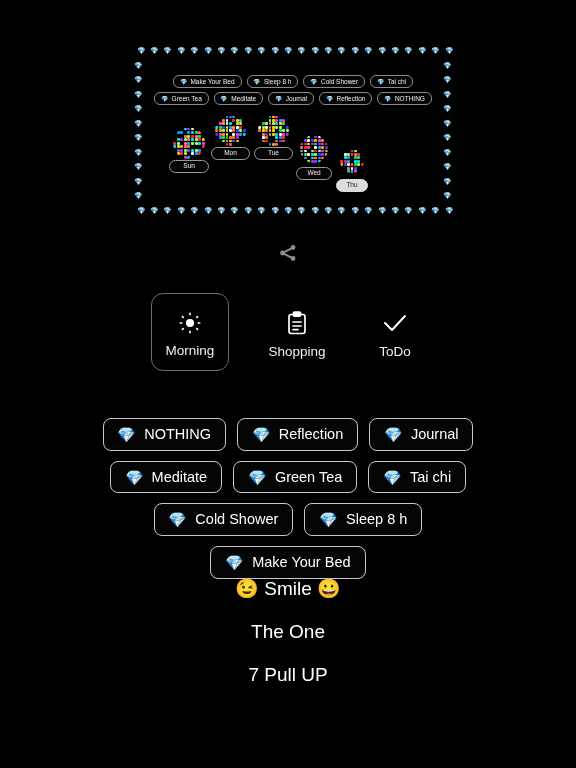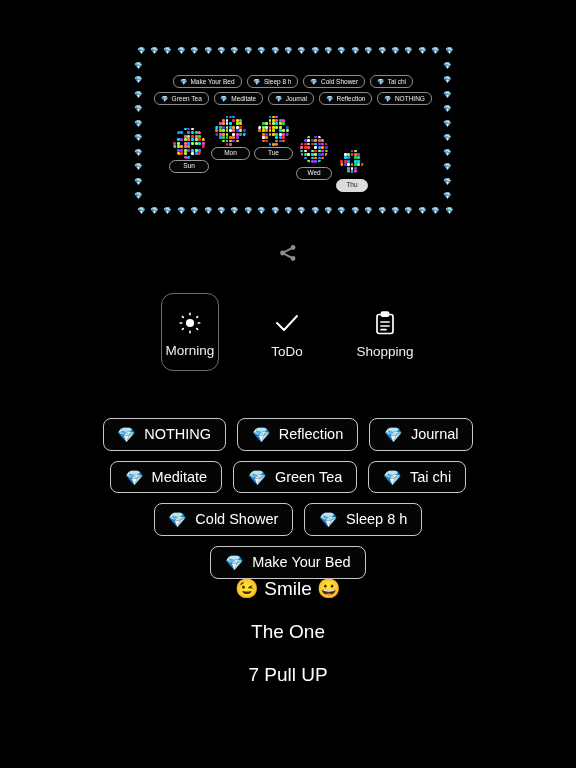--- a/index.html
+++ b/index.html
@@ -114,21 +114,21 @@
     display: flex;
     flex-direction: column;
     align-items: center;
     justify-content: center;
     padding: 16px 0 12px;
     border: 1px solid transparent;
     border-radius: 12px;
   }
   .tab.selected {
     border-color: #6e6e6e;
-    width: 58px;
+    width: 78px;
     height: 78px;
   }
   .tab-icon {
     height: 26px;
     display: flex;
     align-items: center;
     justify-content: center;
     margin-bottom: 8px;
   }
   .tab-label {
@@ -585,40 +585,40 @@
             <rect x="4.0" y="16.6" width="1.6" height="2.8" rx="0.8" transform="rotate(45 4.8 18)"></rect>
             <rect x="18.4" y="16.6" width="1.6" height="2.8" rx="0.8" transform="rotate(-45 19.2 18)"></rect>
           </g>
         </svg>
       </span>
       <span class="tab-label">Morning</span>
     </div>
 
     <div class="tab">
       <span class="tab-icon">
-        <svg width="26" height="22" viewBox="0 0 26 22" fill="none" stroke="#ffffff" stroke-width="2" stroke-linecap="round" stroke-linejoin="round">
-          <polyline points="3,11 10,18 23,4"></polyline>
-        </svg>
-      </span>
-      <span class="tab-label">ToDo</span>
-    </div>
-
-    <div class="tab">
-      <span class="tab-icon">
         <svg width="22" height="24" viewBox="0 0 22 24" fill="none" stroke="#ffffff" stroke-width="1.7" stroke-linecap="round" stroke-linejoin="round">
           <rect x="3" y="3.5" width="16" height="19" rx="2.2"></rect>
           <rect x="7.4" y="1" width="7.2" height="4.2" rx="1.3" fill="#ffffff" stroke="#ffffff"></rect>
           <line x1="7" y1="11" x2="15" y2="11"></line>
           <line x1="7" y1="15" x2="15" y2="15"></line>
           <line x1="7" y1="18.6" x2="12" y2="18.6"></line>
         </svg>
       </span>
       <span class="tab-label">Shopping</span>
     </div>
 
+    <div class="tab">
+      <span class="tab-icon">
+        <svg width="26" height="22" viewBox="0 0 26 22" fill="none" stroke="#ffffff" stroke-width="2" stroke-linecap="round" stroke-linejoin="round">
+          <polyline points="3,11 10,18 23,4"></polyline>
+        </svg>
+      </span>
+      <span class="tab-label">ToDo</span>
+    </div>
+
   </div>
 
   <div class="chips" id="chips">
       <div class="chip-row">
         <div class="chip">
           <span class="gem">💎</span>
           <span>NOTHING</span>
         </div>
         <div class="chip">
           <span class="gem">💎</span>

